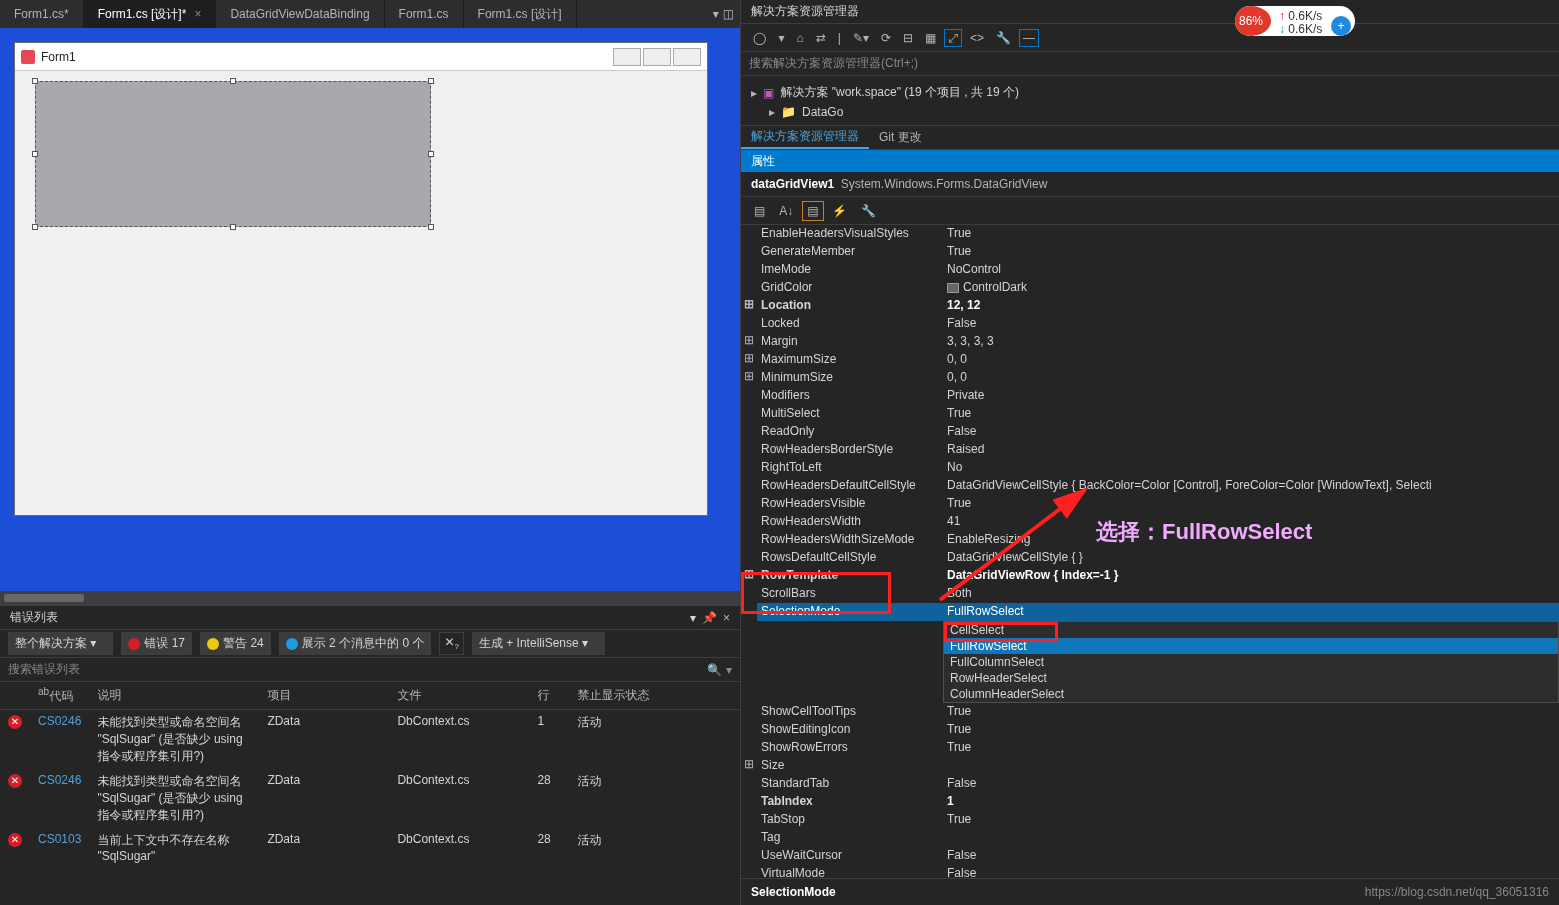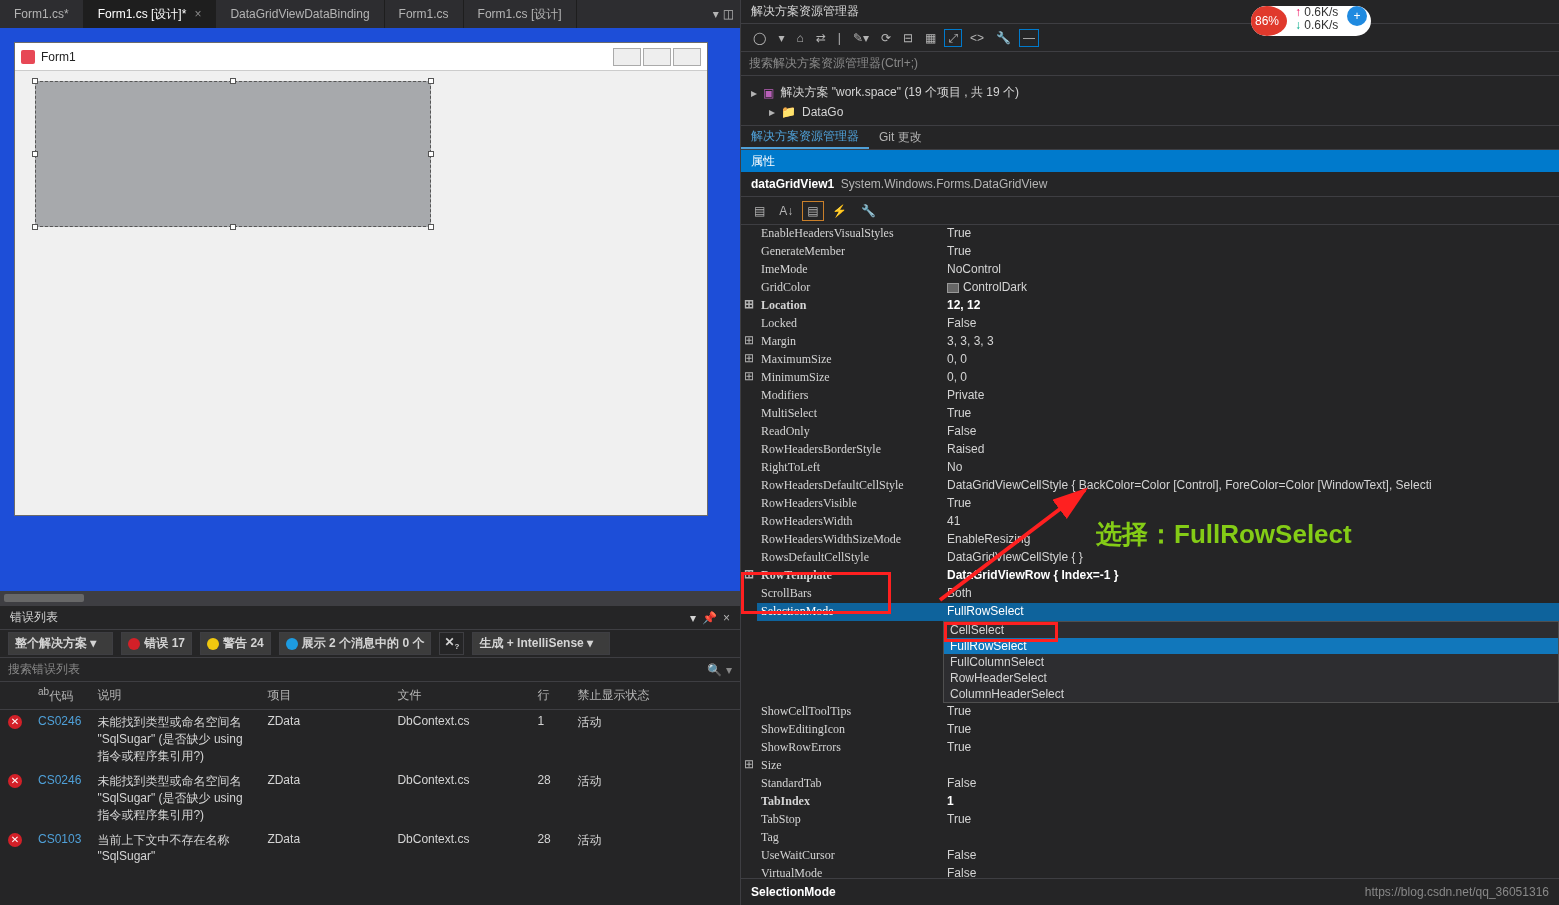--- a/index.html
+++ b/index.html
@@ -29,21 +29,21 @@
 .handle { position: absolute; width: 6px; height: 6px; background: #fff; border: 1px solid #555; }
 .handle.nw { left: -4px; top: -4px; } .handle.n { left: 50%; top: -4px; margin-left: -3px; } .handle.ne { right: -4px; top: -4px; }
 .handle.w  { left: -4px; top: 50%; margin-top: -3px; } .handle.e { right: -4px; top: 50%; margin-top: -3px; }
 .handle.sw { left: -4px; bottom: -4px; } .handle.s { left: 50%; bottom: -4px; margin-left: -3px; } .handle.se { right: -4px; bottom: -4px; }
 
 
 .errors-panel { height: 300px; background: #252526; border-top: 1px solid #3e3e42; display: flex; flex-direction: column; }
 .errors-header { height: 24px; display: flex; align-items: center; padding: 0 10px; border-bottom: 1px solid #3e3e42; }
 .errors-header .title { flex: 1; }
 .pin-icon, .x-icon { color: #b4b4b4; margin-left: 6px; cursor: pointer; }
-.errors-toolbar { height: 28px; display: flex; align-items: center; padding: 0 8px; gap: 8px; border-bottom: 1px solid #3e3e42; font-weight: bold; }
+.errors-toolbar { height: 28px; display: flex; align-items: center; padding: 0 8px; gap: 8px; border-bottom: 1px solid #3e3e42; }
 .errors-dd { padding: 2px 16px 2px 6px; border: 1px solid #3e3e42; background: #3c3c3c; }
 .err-counter { display: flex; align-items: center; gap: 4px; padding: 2px 6px; border: 1px solid #3e3e42; background: #3c3c3c; }
 .err-circle { width: 12px; height: 12px; border-radius: 50%; display:inline-block; }
 .err-red { background: #d32028; } .err-yellow { background: #f0c80f; } .err-blue { background: #1d9be0; }
 .errors-search { height: 24px; display: flex; align-items: center; border-bottom: 1px solid #3e3e42; padding: 0 8px; color: #888; gap: 22px; }
 .errors-table { flex: 1; overflow: auto; }
 .errors-table table { width: 100%; border-collapse: collapse; }
 .errors-table th { text-align: left; padding: 4px 8px; font-weight: normal; color: #b4b4b4; border-bottom: 1px solid #3e3e42; }
 .errors-table td { padding: 4px 8px; vertical-align: top; color: #d4d4d4; }
 .errors-table .code { color: #4fa0d8; }
@@ -64,42 +64,42 @@
 
 
 .props-header { height: 22px; background: #007acc; color: #fff; display: flex; align-items: center; padding: 0 10px; }
 .props-subheader { padding: 5px 10px; border-bottom: 1px solid #3e3e42; }
 .props-subheader b { color: #fff; }
 .props-toolbar { height: 28px; display: flex; align-items: center; gap: 4px; padding: 0 8px; border-bottom: 1px solid #3e3e42; color: #b4b4b4; }
 .props-toolbar span { padding: 2px 4px; border: 1px solid transparent; }
 .props-grid { flex: 1; overflow: auto; position: relative; }
 .prop-row { display: flex; min-height: 18px; }
 .prop-expand { width: 16px; text-align: center; color: #b4b4b4; }
-.prop-name { width: 186px; padding: 1px 4px; color: #d4d4d4; font-family: Liberation Serif, serif; }
+.prop-name { width: 186px; padding: 1px 4px; color: #d4d4d4; }
 .prop-value { flex: 1; padding: 1px 4px; color: #d4d4d4; white-space: nowrap; overflow: hidden; text-overflow: ellipsis; }
 .prop-row.selected .prop-name { background: #0e639c; color: #fff; }
 .prop-row.selected .prop-value { background: #0e639c; color: #fff; }
 .prop-row.bold { font-weight: bold; color: #fff; }
 .prop-row.bold .prop-value { color: #fff; }
 .colorchip { display: inline-block; width: 12px; height: 10px; background: #666; border: 1px solid #999; margin-right: 4px; vertical-align: middle; }
 
 .dropdown-list { position: relative; background: #2d2d30; border: 1px solid #4f4f4f; }
 .dd-item { padding: 1px 6px; color: #d4d4d4; }
 .dd-item.selected { background: #1177bb; color: #fff; }
 
 .props-footer { padding: 6px 10px; border-top: 1px solid #3e3e42; font-weight: bold; color: #fff; }
 
 
-.net-badge { position: fixed; top: 6px; right: 188px; width: 120px; height: 30px; background: #fff; border-radius: 15px; display: flex; align-items: flex-start; overflow: hidden; }
+.net-badge { position: fixed; top: 6px; right: 204px; width: 120px; height: 30px; background: #fff; border-radius: 15px; display: flex; align-items: flex-end; overflow: hidden; }
 .net-pct { width: 40px; height: 30px; background: #e0392c; border-radius: 50%; color: #fff; display: flex; align-items: center; justify-content: center; font-size: 12px; margin-left: -4px; }
 .net-speeds { flex: 1; font-size: 12px; color: #333; padding-left: 8px; line-height: 1.1; }
 .net-speeds .up::before { content: "↑ "; color: #e05; } .net-speeds .dn::before { content: "↓ "; color: #0a8; }
 .net-plus { width: 20px; height: 20px; border-radius: 50%; background: #1f8ae0; color: #fff; display: flex; align-items: center; justify-content: center; margin-right: 4px; }
 
-.annotation { position: absolute; color: #84cc16; font-weight: bold; font-size: 26px; pointer-events: none; }
+.annotation { position: absolute; color: #f0abfc; font-weight: bold; font-size: 22px; pointer-events: none; }
 .arrow { position: absolute; pointer-events: none; }
 .red-box { position: absolute; border: 3px solid #ff2020; pointer-events: none; }
 
 .watermark { position: fixed; right: 10px; bottom: 6px; color: #888; font-size: 12px; }
 .errors-toolbar .spacer { flex: 1; }
 </style>
 </head>
 <body>
 
 <div class="root">

